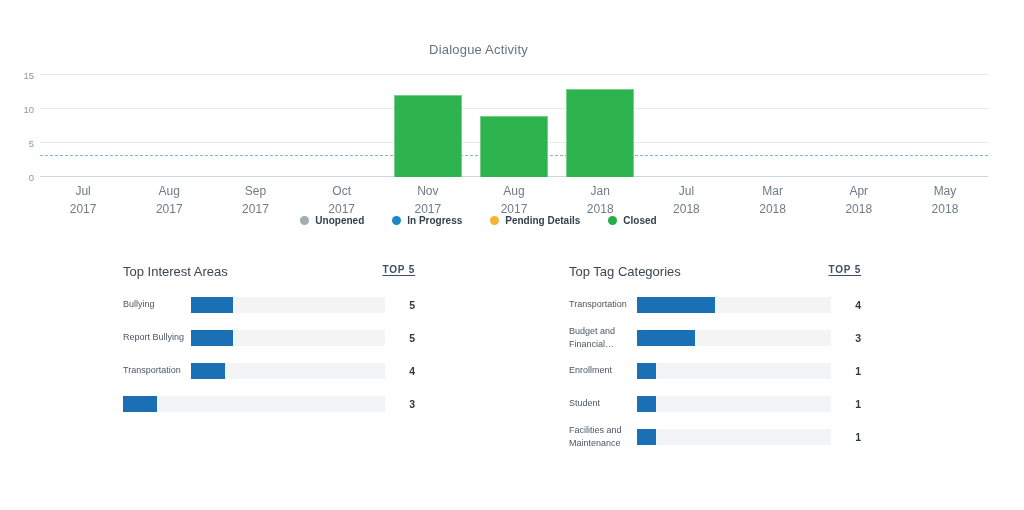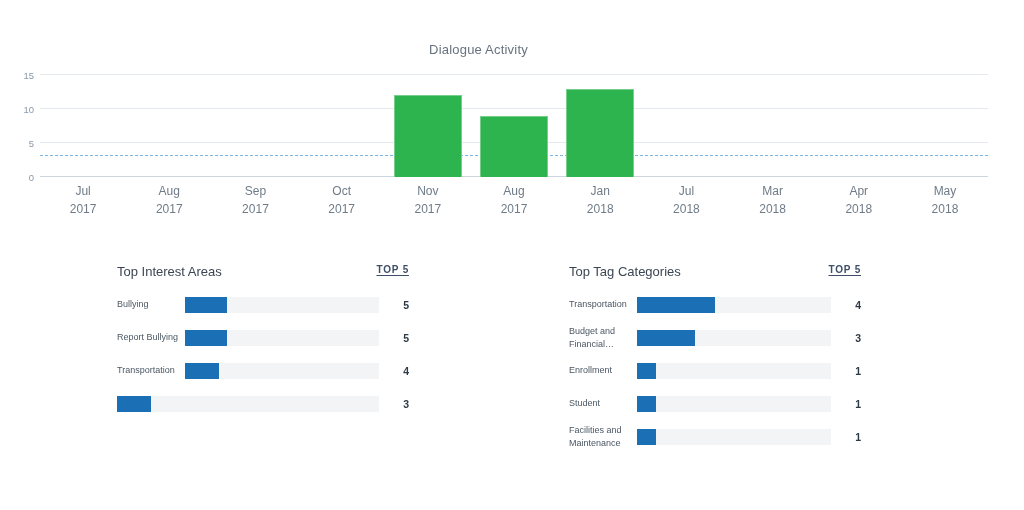--- a/index.html
+++ b/index.html
@@ -25,21 +25,21 @@
 
   
   .legend { position:absolute; top:215px; left:0; right:0; display:flex;
             justify-content:center; align-items:center; gap:28px; }
   .legend-item { display:flex; align-items:center; gap:6px; cursor:pointer; }
   .legend-dot { width:9px; height:9px; border-radius:50%; }
   .legend-label { font-size:10px; font-weight:bold; color:#33414d; }
 
   
   .panel { position:absolute; top:264px; width:292px; }
-  .panel.left  { left:117px; }
+  .panel.left  { left:123px; }
   .panel.right { left:569px; }
   .panel-header { display:flex; justify-content:space-between; align-items:flex-start; }
   .panel-title { font-size:13px; color:#3b4653; }
   .top5-link { font-size:10px; font-weight:bold; letter-spacing:.8px; color:#3f4e68;
                text-decoration:underline; text-underline-offset:2px; cursor:pointer; }
   .rows { margin-top:9px; }
   .hrow { display:flex; align-items:center; height:33px; }
   .hrow-label { flex:0 0 68px; padding-right:4px; font-size:9px; color:#4b5764; line-height:1.4; }
   .hrow-track { flex:1; height:16px; background:#f2f4f6; position:relative; }
   .hrow-fill { position:absolute; left:0; top:0; bottom:0; }
@@ -127,20 +127,38 @@
       <div class="x-label">
         <div>Apr</div>
         <div>2018</div>
       </div>
       <div class="x-label">
         <div>May</div>
         <div>2018</div>
       </div>
     </div>
 
+  <div class="legend">
+      <div class="legend-item">
+        <div class="legend-dot" style="background: rgb(159, 173, 182);"></div>
+        <div class="legend-label">Unopened</div>
+      </div>
+      <div class="legend-item">
+        <div class="legend-dot" style="background: rgb(27, 135, 201);"></div>
+        <div class="legend-label">In Progress</div>
+      </div>
+      <div class="legend-item">
+        <div class="legend-dot" style="background: rgb(245, 179, 53);"></div>
+        <div class="legend-label">Pending Details</div>
+      </div>
+      <div class="legend-item">
+        <div class="legend-dot" style="background: rgb(40, 172, 71);"></div>
+        <div class="legend-label">Closed</div>
+      </div>
+    </div>
 
   <div class="panel left">
     <div class="panel-header">
       <div class="panel-title">Top Interest Areas</div>
       <div class="top5-link">TOP 5</div>
     </div>
     <div class="rows">
         <div class="hrow">
           <div class="hrow-label">Bullying</div>
           <div class="hrow-track">

